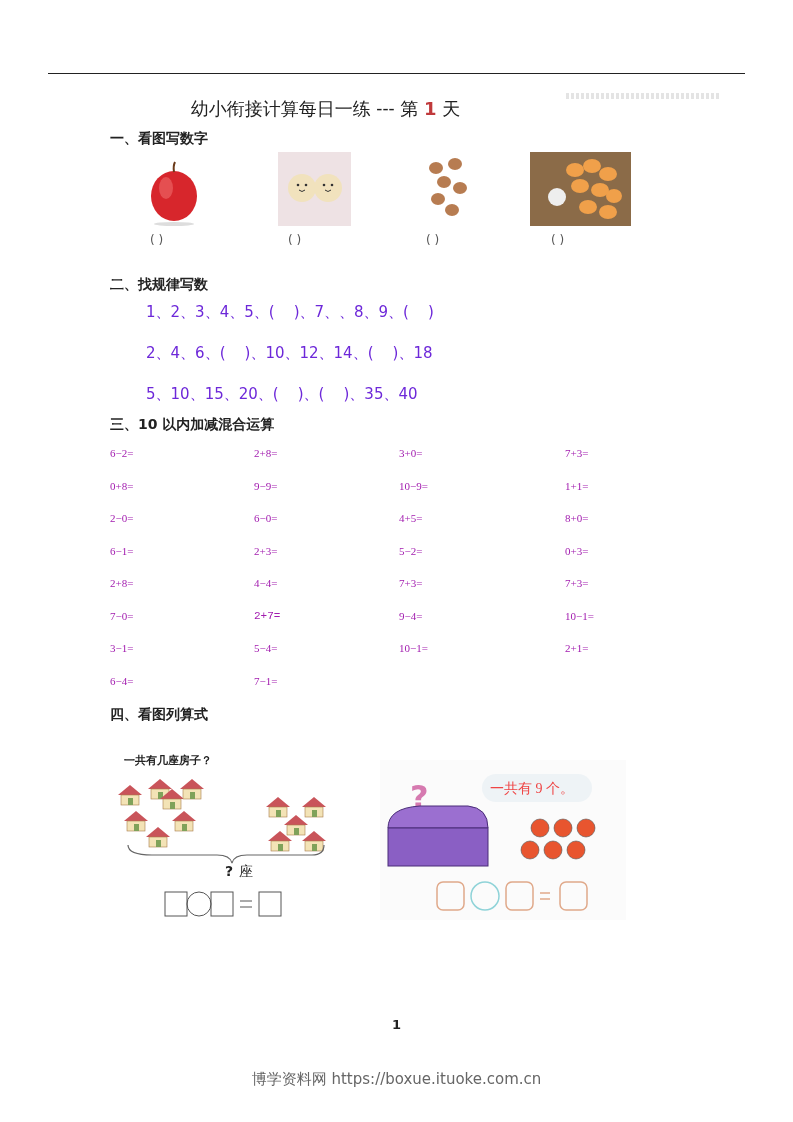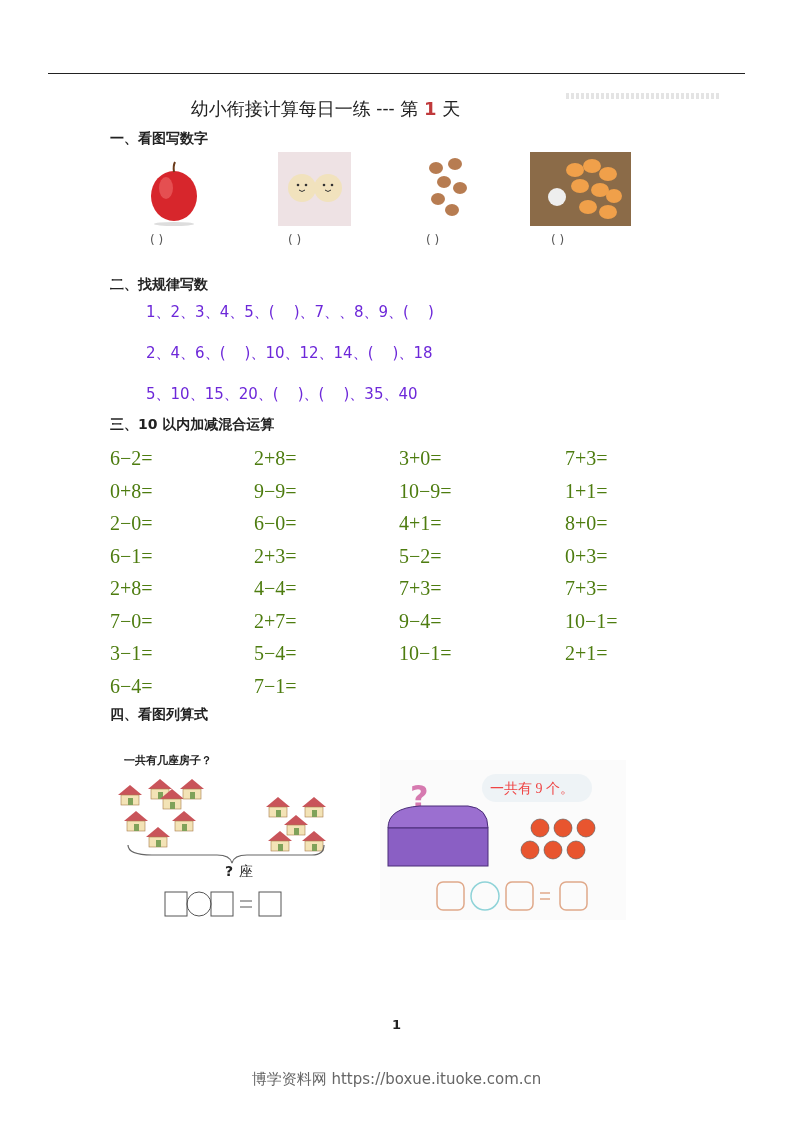--- a/index.html
+++ b/index.html
@@ -11,21 +11,21 @@
   .title { position:absolute; left:0; width:651px; top:97px; text-align:center;
            font-family:"DejaVu Serif", serif; font-size:18px; color:#222; }
   .title .day { color:#c0393b; font-weight:bold; font-family:"DejaVu Sans", sans-serif; }
   .section-h { position:absolute; left:110px; font-weight:bold; font-size:14px; color:#222; }
 
   .pic { position:absolute; top:152px; height:74px; }
   .paren { position:absolute; top:233px; font-size:12px; color:#555; letter-spacing:0; }
 
   .seq { position:absolute; left:146px; font-size:15px; color:#6d28d9; white-space:pre; }
 
-  .eq { position:absolute; font-family:"Liberation Serif", serif; font-size:20px; color:#4d7c0f; }
+  .eq { position:absolute; font-family:"Liberation Serif", serif; font-size:11px; color:#a21caf; }
 
   .illus-left { position:absolute; left:112px; top:745px; width:225px; height:180px; }
   .illus-right { position:absolute; left:380px; top:760px; width:246px; height:160px; background:#fbfbfb; }
   .page-num { position:absolute; left:0; width:793px; top:1017px; text-align:center; font-size:13px; font-weight:bold; color:#222; }
   .footer { position:absolute; left:0; width:793px; top:1070px; text-align:center; font-size:15px; color:#666; }
 </style>
 </head>
 <body>
 
 <div class="top-rule"></div>
@@ -107,26 +107,26 @@
     <div class="eq" style="left: 110px; top: 544.5px;">6−1=</div>
     <div class="eq" style="left: 110px; top: 577px;">2+8=</div>
     <div class="eq" style="left: 110px; top: 609.5px;">7−0=</div>
     <div class="eq" style="left: 110px; top: 642px;">3−1=</div>
     <div class="eq" style="left: 110px; top: 674.5px;">6−4=</div>
     <div class="eq" style="left: 254px; top: 447px;">2+8=</div>
     <div class="eq" style="left: 254px; top: 479.5px;">9−9=</div>
     <div class="eq" style="left: 254px; top: 512px;">6−0=</div>
     <div class="eq" style="left: 254px; top: 544.5px;">2+3=</div>
     <div class="eq" style="left: 254px; top: 577px;">4−4=</div>
-    <div class="eq" style="left: 254px; top: 609.5px;">2+7=</div>
+    <div class="eq" style="left: 254px; top: 609.5px; font-family: Liberation Mono, monospace;">2+7=</div>
     <div class="eq" style="left: 254px; top: 642px;">5−4=</div>
     <div class="eq" style="left: 254px; top: 674.5px;">7−1=</div>
     <div class="eq" style="left: 399px; top: 447px;">3+0=</div>
     <div class="eq" style="left: 399px; top: 479.5px;">10−9=</div>
-    <div class="eq" style="left: 399px; top: 512px;">4+1=</div>
+    <div class="eq" style="left: 399px; top: 512px;">4+5=</div>
     <div class="eq" style="left: 399px; top: 544.5px;">5−2=</div>
     <div class="eq" style="left: 399px; top: 577px;">7+3=</div>
     <div class="eq" style="left: 399px; top: 609.5px;">9−4=</div>
     <div class="eq" style="left: 399px; top: 642px;">10−1=</div>
     <div class="eq" style="left: 565px; top: 447px;">7+3=</div>
     <div class="eq" style="left: 565px; top: 479.5px;">1+1=</div>
     <div class="eq" style="left: 565px; top: 512px;">8+0=</div>
     <div class="eq" style="left: 565px; top: 544.5px;">0+3=</div>
     <div class="eq" style="left: 565px; top: 577px;">7+3=</div>
     <div class="eq" style="left: 565px; top: 609.5px;">10−1=</div>

